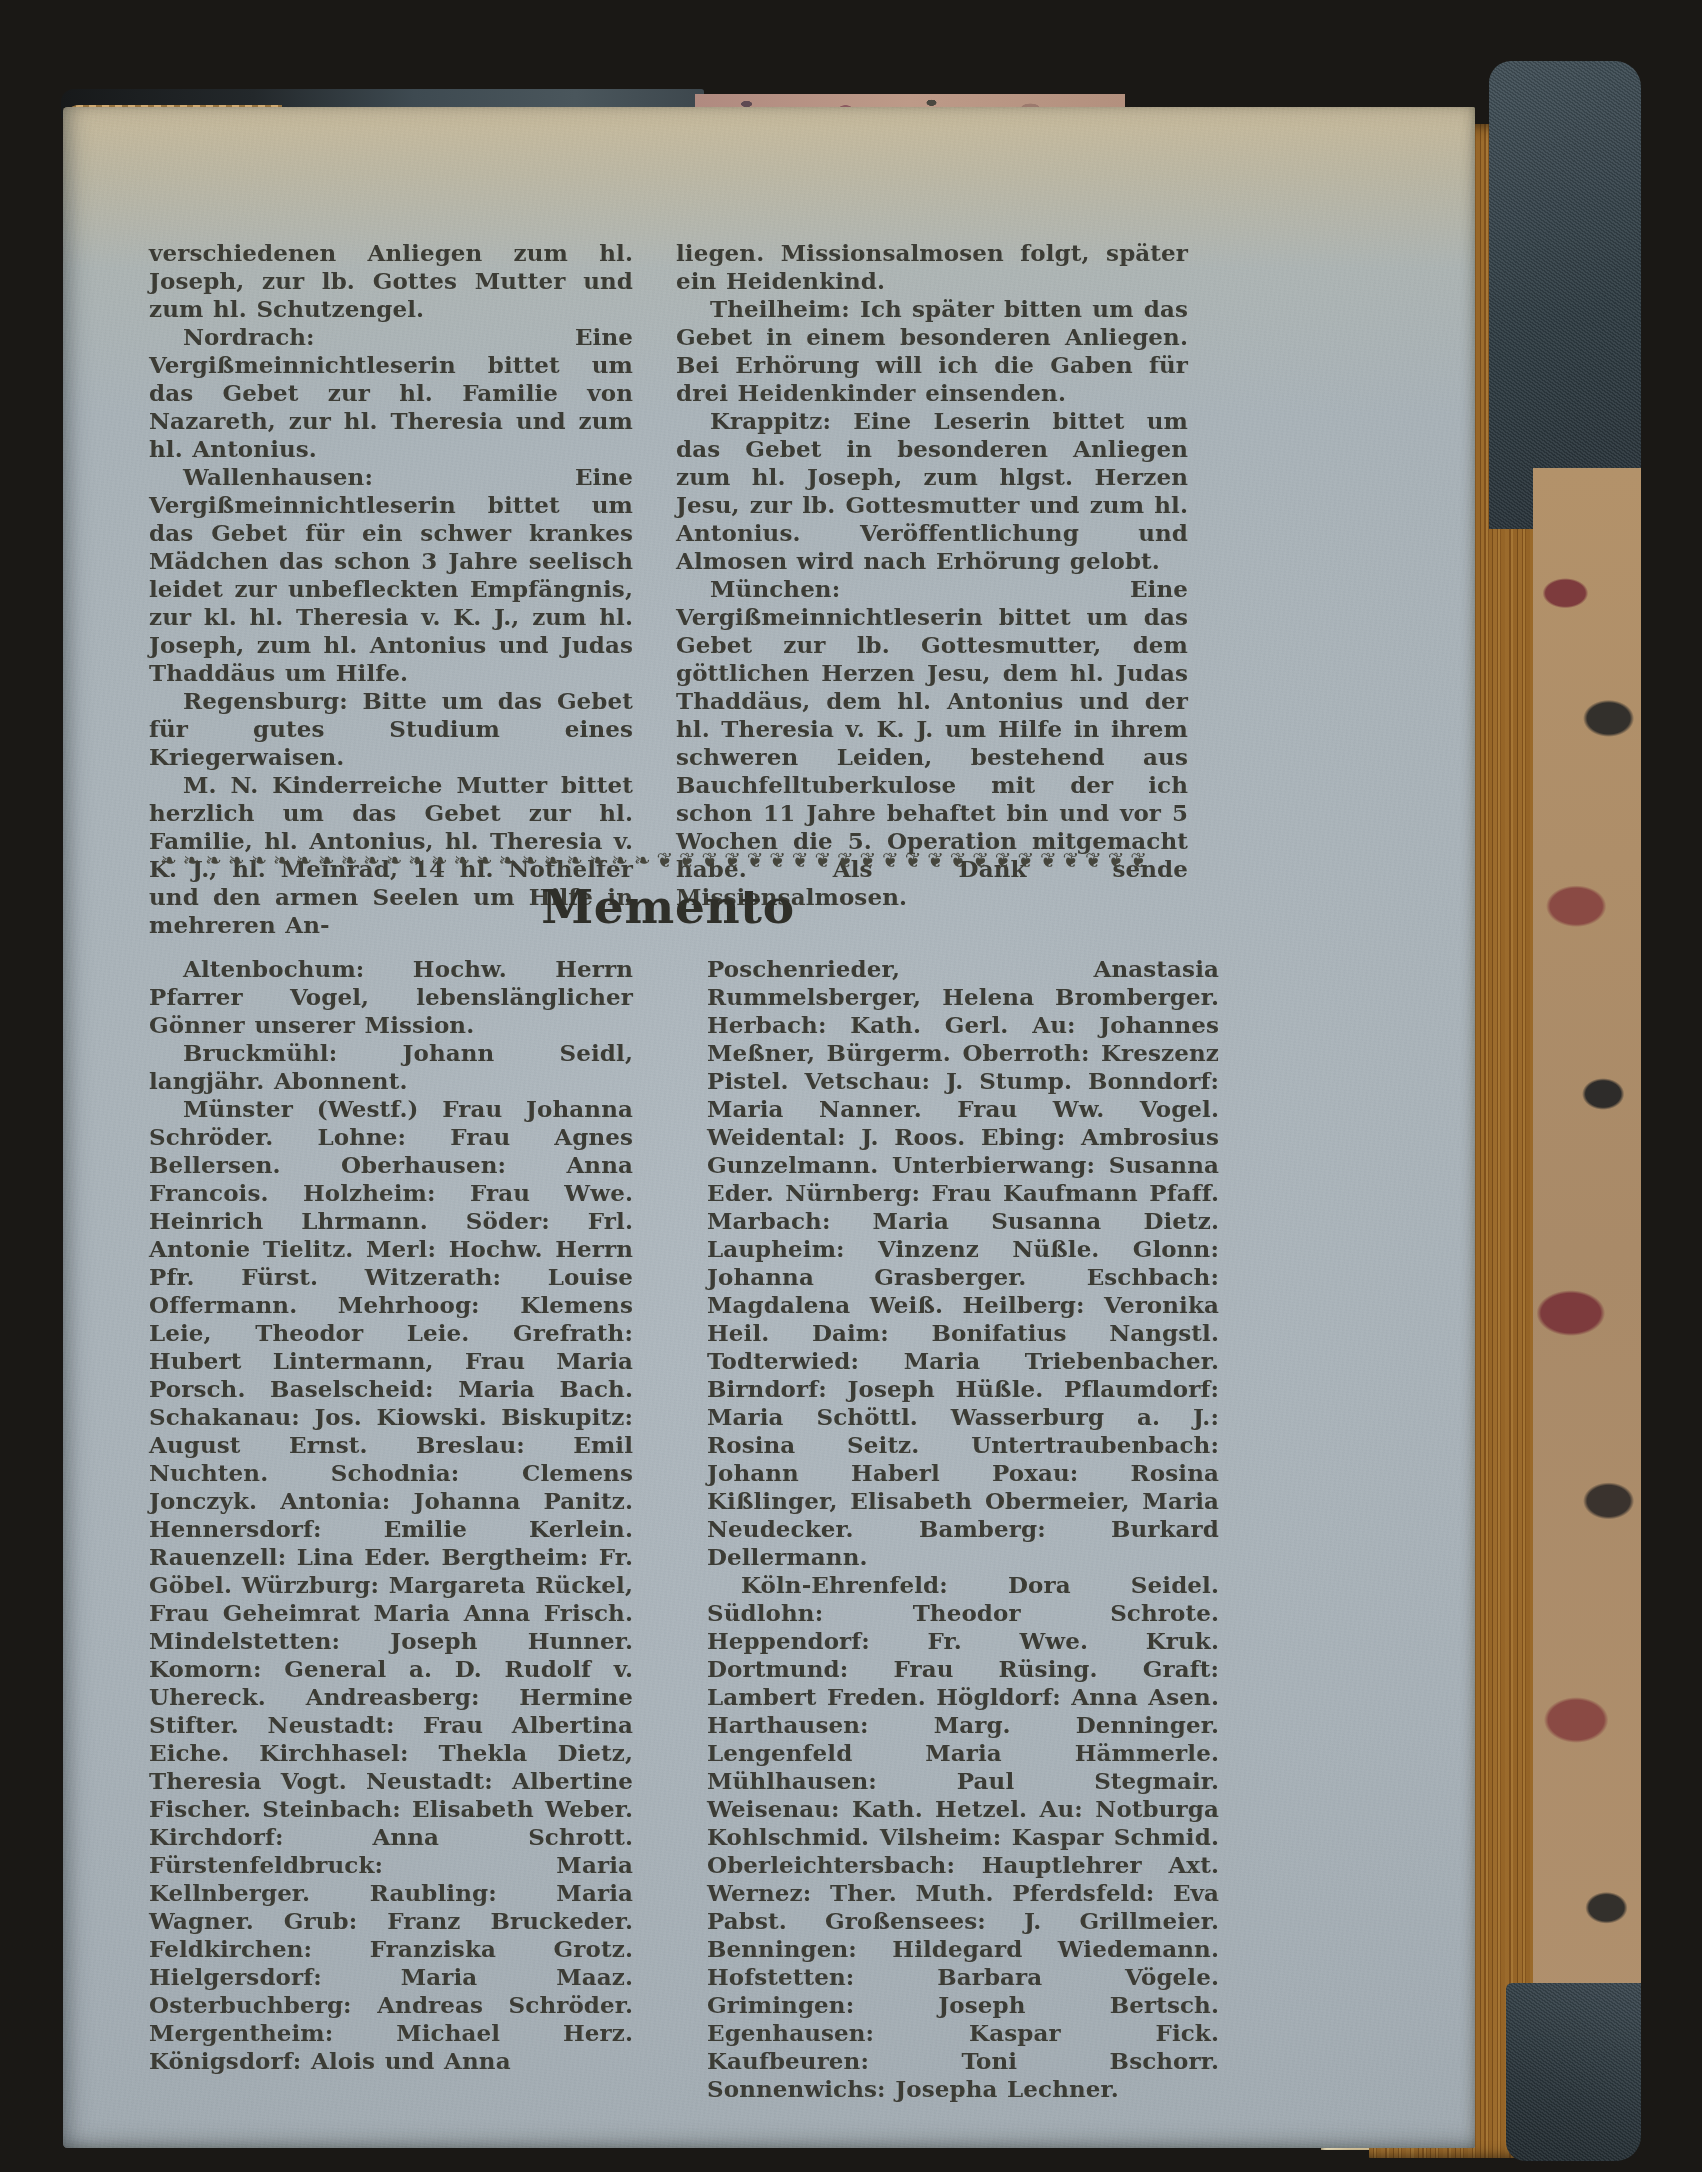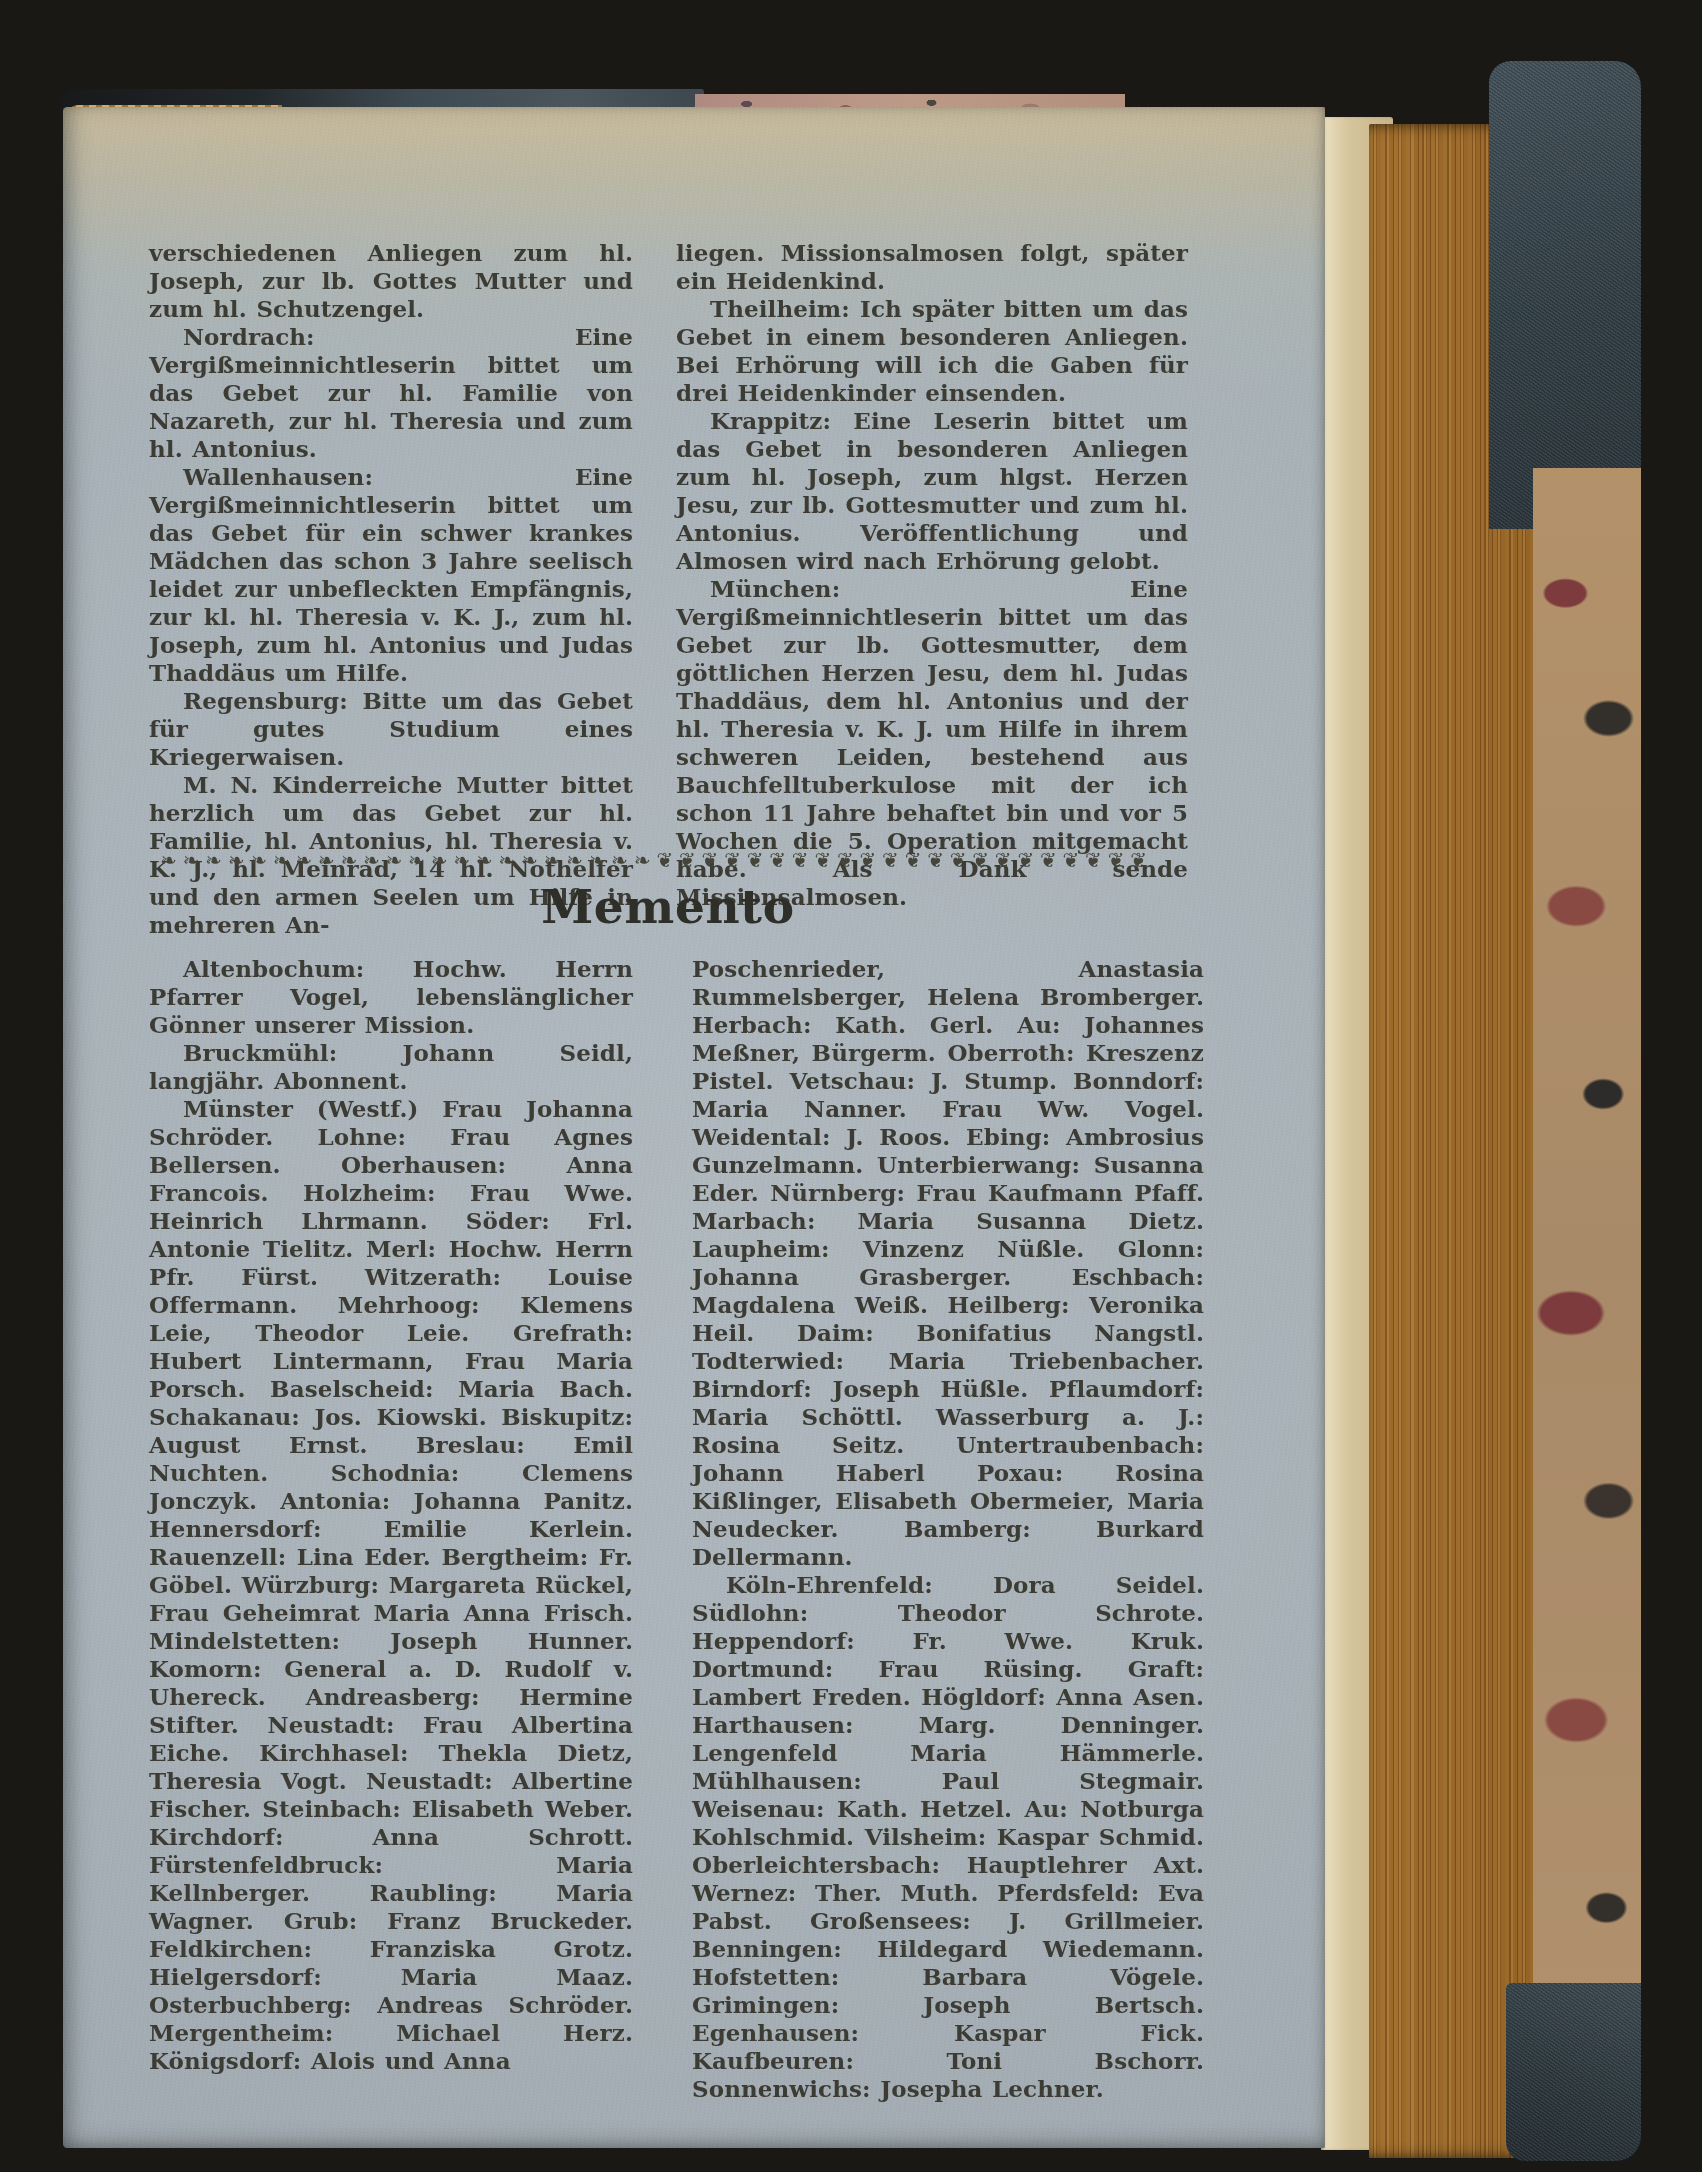--- a/index.html
+++ b/index.html
@@ -47,41 +47,41 @@
       radial-gradient(51px 37px at 70% 66%, #3a332e 0 42%, transparent 50%),
       radial-gradient(62px 44px at 40% 80%, #8a4a44 0 45%, transparent 52%),
       radial-gradient(44px 33px at 68% 92%, #33302c 0 40%, transparent 48%),
       linear-gradient(180deg,#b3926a,#a98a68 50%,#b0906d);}
   .cover-corner-bottom{position:absolute;left:1506px;top:1983px;width:135px;height:178px;
     background:
       repeating-linear-gradient(35deg,rgba(255,255,255,.05) 0 1.5px,rgba(0,0,0,.12) 1.5px 2.9px),
       linear-gradient(200deg,#3e4b53,#2c373d 60%,#242d32);
     border-radius:5.8px 0 25px 19px;}
   
-  .page{position:absolute;left:63px;top:107px;width:1262px;height:2041px;
+  .page{position:absolute;left:63px;top:107px;width:1412px;height:2041px;
     background:
       radial-gradient(120% 90% at 50% 55%, rgba(255,255,255,.06), rgba(0,0,0,.06)),
       linear-gradient(180deg,#cfc1a0 0px,#c2bda8 66px,#b2bab9 161px,#adb7bd 307px,#aab4bb 78%,#a6b0b7 100%);
     border-radius:4.4px 1.5px 1.5px 4.4px;
     box-shadow:inset 11.7px 0 25px -8.8px rgba(45,52,58,.55),
                inset -5.8px 0 11.7px -5.8px rgba(80,75,55,.55),
                inset 0 -13px 22px -11.7px rgba(70,75,70,.5);}
   .grain{position:absolute;inset:0;border-radius:inherit;pointer-events:none;opacity:.5;
     background:
       repeating-linear-gradient(8deg,rgba(255,255,255,.02) 0 1.5px,rgba(20,30,40,.02) 1.5px 2.9px),
       repeating-linear-gradient(98deg,rgba(255,255,255,.018) 0 2.2px,rgba(20,30,40,.018) 2.2px 4.4px);}
   
   .col{position:absolute;color:#3c3c35;font-weight:bold;font-size:23px;line-height:28px;
        text-align:justify;letter-spacing:0.1px;word-spacing:1.5px;}
   .col p{margin:0;text-indent:34px;}
   .col p.cont{text-indent:0;}
   .col-il{left:86px;top:132px;width:484px;}
   .col-ir{left:613px;top:132px;width:512px;}
   .col-ml{left:86px;top:848px;width:484px;}
-  .col-mr{left:629px;top:848px;width:512px;}
+  .col-mr{left:644px;top:848px;width:512px;}
   .divider{position:absolute;left:89px;top:737px;width:1009px;height:32px;
     color:#45453c;font-family:"DejaVu Sans",sans-serif;font-size:20px;line-height:32px;
     letter-spacing:5.8px;white-space:nowrap;overflow:hidden;text-align:center;}
   .memento-h{position:absolute;left:86px;top:777px;width:1038px;margin:0;
     text-align:center;font-size:47px;line-height:45px;font-weight:bold;color:#2f2f29;
     letter-spacing:0.7px;}
 </style>
 </head>
 <body>
 

